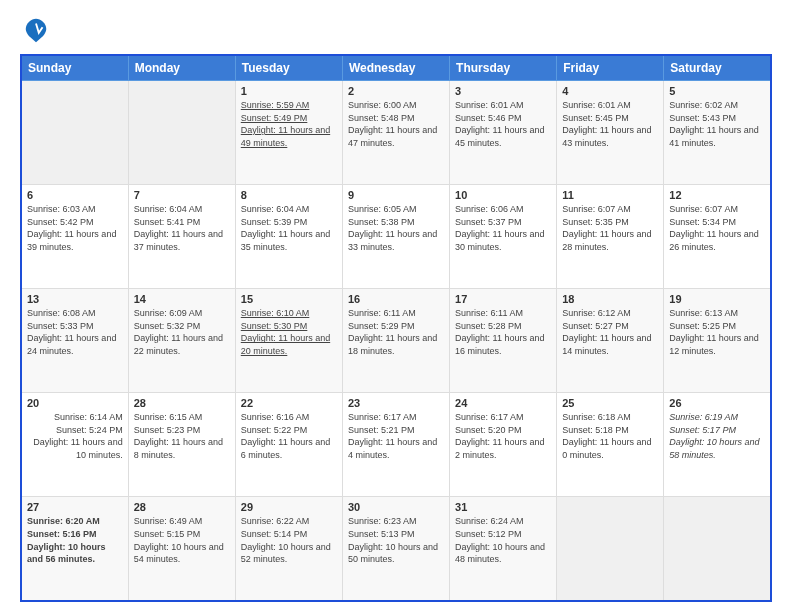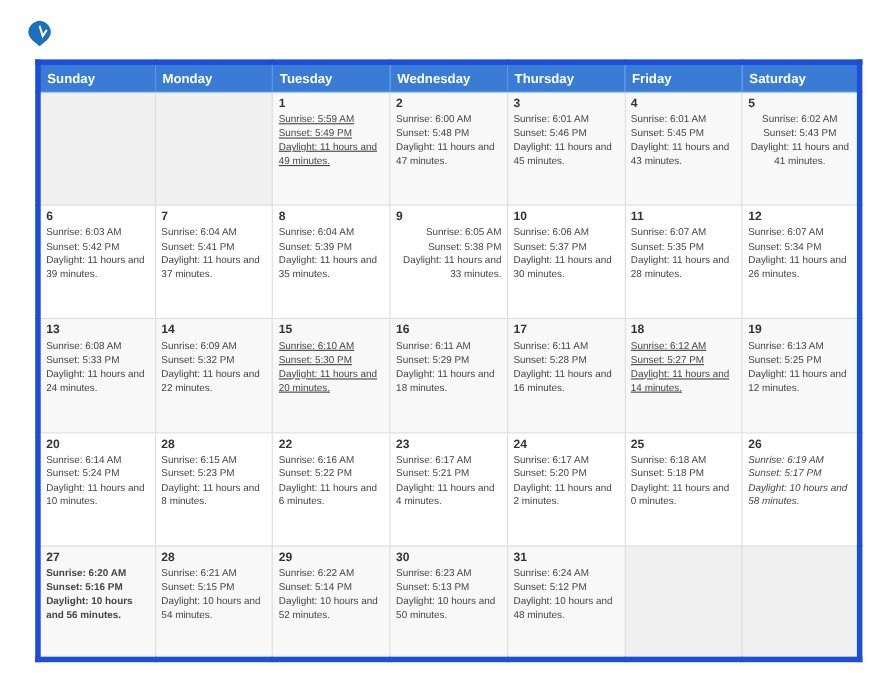--- a/index.html
+++ b/index.html
@@ -49,25 +49,24 @@
       font-size: 32px;
       font-weight: normal;
       color: #333;
     }
     .subtitle {
       font-size: 14px;
       color: #555;
     }
     .calendar {
       flex: 1;
-      border: 5px solid #1d4ed8;
+      border: 2px solid #1d4ed8;
       border-collapse: collapse;
       width: 100%;
       table-layout: fixed;
-      margin-left: 12px;
     }
     .calendar th {
       background-color: #3a7bd5;
       color: #fff;
       text-align: left;
       padding: 5px 6px;
       font-size: 12px;
       font-weight: bold;
       border: 1px solid #5a9ae0;
     }
@@ -162,21 +161,21 @@
 Daylight: 11 hours and 45 minutes.</div>
           </td>
           <td>
             <span class="day-number">4</span>
             <div class="day-info" style="white-space: pre-line;">Sunrise: 6:01 AM
 Sunset: 5:45 PM
 Daylight: 11 hours and 43 minutes.</div>
           </td>
           <td>
             <span class="day-number">5</span>
-            <div class="day-info" style="white-space: pre-line; text-align: center;">Sunrise: 6:02 AM
+            <div class="day-info" style="white-space: pre-line;">Sunrise: 6:02 AM
 Sunset: 5:43 PM
 Daylight: 11 hours and 41 minutes.</div>
           </td>
         </tr>
         <tr>
           <td>
             <span class="day-number">6</span>
             <div class="day-info" style="white-space: pre-line;">Sunrise: 6:03 AM
 Sunset: 5:42 PM
 Daylight: 11 hours and 39 minutes.</div>
@@ -188,21 +187,21 @@
 Daylight: 11 hours and 37 minutes.</div>
           </td>
           <td>
             <span class="day-number">8</span>
             <div class="day-info" style="white-space: pre-line;">Sunrise: 6:04 AM
 Sunset: 5:39 PM
 Daylight: 11 hours and 35 minutes.</div>
           </td>
           <td>
             <span class="day-number">9</span>
-            <div class="day-info" style="white-space: pre-line; text-align: right;">Sunrise: 6:05 AM
+            <div class="day-info" style="white-space: pre-line;">Sunrise: 6:05 AM
 Sunset: 5:38 PM
 Daylight: 11 hours and 33 minutes.</div>
           </td>
           <td>
             <span class="day-number">10</span>
             <div class="day-info" style="white-space: pre-line;">Sunrise: 6:06 AM
 Sunset: 5:37 PM
 Daylight: 11 hours and 30 minutes.</div>
           </td>
           <td>
@@ -244,35 +243,35 @@
 Daylight: 11 hours and 18 minutes.</div>
           </td>
           <td>
             <span class="day-number">17</span>
             <div class="day-info" style="white-space: pre-line;">Sunrise: 6:11 AM
 Sunset: 5:28 PM
 Daylight: 11 hours and 16 minutes.</div>
           </td>
           <td>
             <span class="day-number">18</span>
-            <div class="day-info" style="white-space: pre-line; text-decoration: underline;">Sunrise: 6:12 AM
+            <div class="day-info" style="white-space: pre-line;">Sunrise: 6:12 AM
 Sunset: 5:27 PM
 Daylight: 11 hours and 14 minutes.</div>
           </td>
           <td>
             <span class="day-number">19</span>
             <div class="day-info" style="white-space: pre-line;">Sunrise: 6:13 AM
 Sunset: 5:25 PM
 Daylight: 11 hours and 12 minutes.</div>
           </td>
         </tr>
         <tr>
           <td>
             <span class="day-number">20</span>
-            <div class="day-info" style="white-space: pre-line;">Sunrise: 6:14 AM
+            <div class="day-info" style="white-space: pre-line; text-align: right;">Sunrise: 6:14 AM
 Sunset: 5:24 PM
 Daylight: 11 hours and 10 minutes.</div>
           </td>
           <td>
             <span class="day-number">28</span>
             <div class="day-info" style="white-space: pre-line;">Sunrise: 6:15 AM
 Sunset: 5:23 PM
 Daylight: 11 hours and 8 minutes.</div>
           </td>
           <td>
@@ -308,21 +307,21 @@
         </tr>
         <tr>
           <td>
             <span class="day-number">27</span>
             <div class="day-info" style="white-space: pre-line; font-weight: bold;">Sunrise: 6:20 AM
 Sunset: 5:16 PM
 Daylight: 10 hours and 56 minutes.</div>
           </td>
           <td>
             <span class="day-number">28</span>
-            <div class="day-info" style="white-space: pre-line;">Sunrise: 6:21 AM
+            <div class="day-info" style="white-space: pre-line;">Sunrise: 6:49 AM
 Sunset: 5:15 PM
 Daylight: 10 hours and 54 minutes.</div>
           </td>
           <td>
             <span class="day-number">29</span>
             <div class="day-info" style="white-space: pre-line;">Sunrise: 6:22 AM
 Sunset: 5:14 PM
 Daylight: 10 hours and 52 minutes.</div>
           </td>
           <td>

